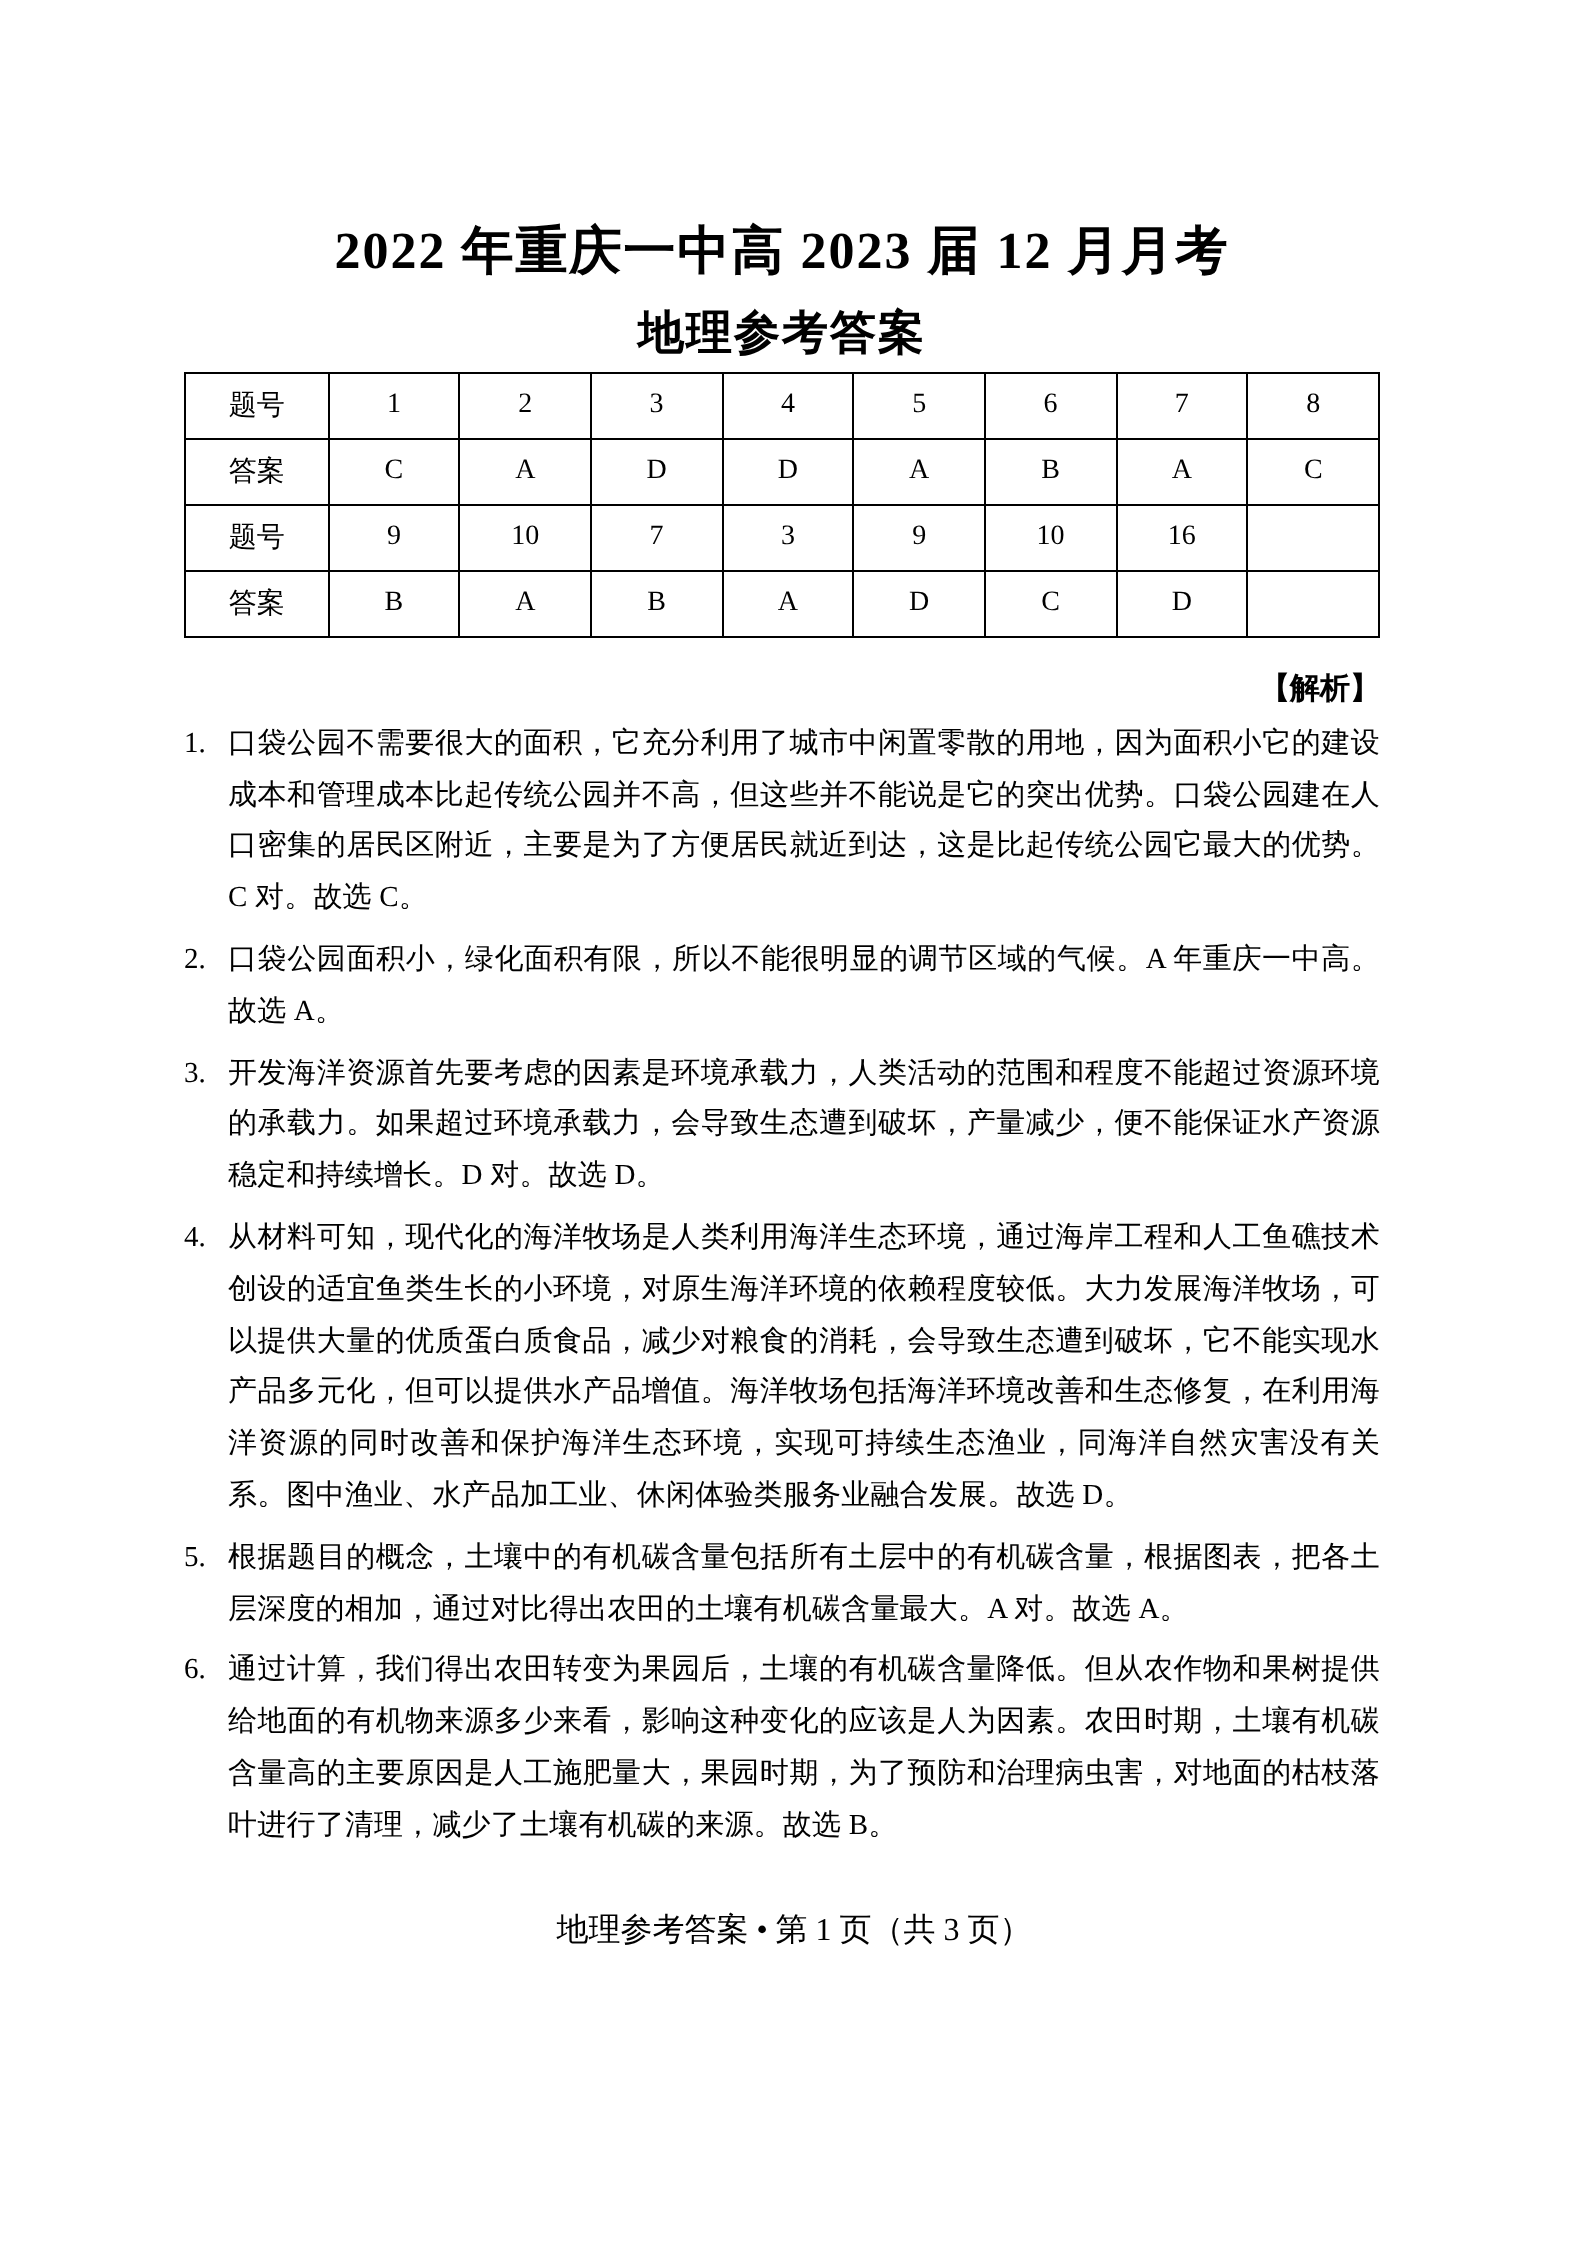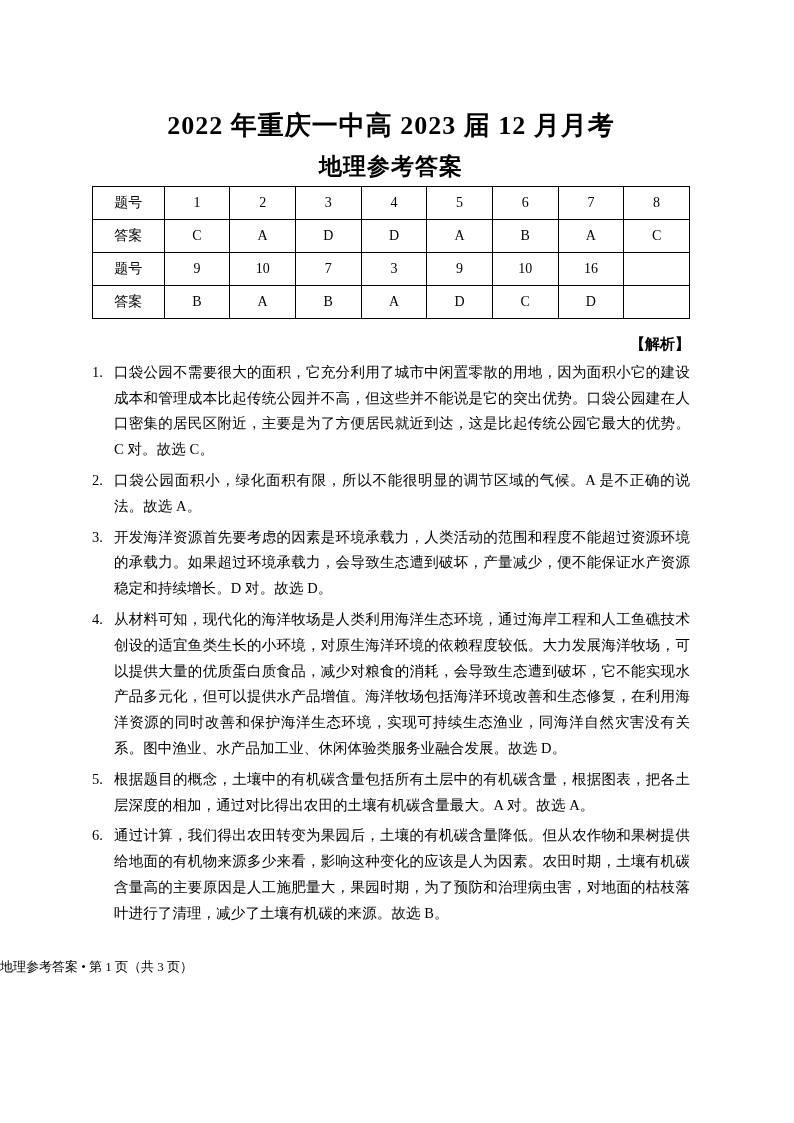--- a/index.html
+++ b/index.html
@@ -93,21 +93,22 @@
     line-height: 1.78;
     text-align: justify;
     text-justify: inter-ideograph;
     letter-spacing: 0.1px;
   }
   .footer {
     position: absolute;
     left: 0;
     right: 0;
     bottom: 36px;
-    font-size: 13px;
+    text-align: center;
+    font-size: 16px;
   }
 </style>
 </head>
 <body>
 
 <div class="page">
 
   <div class="title-block">
     <div class="title-line1">2022 年重庆一中高 2023 届 12 月月考</div>
     <div class="title-line2">地理参考答案</div>
@@ -165,21 +166,21 @@
 
   <div class="analysis-label">【解析】</div>
 
   <ol class="items">
     <li>
       <span class="num">1.</span>
       <span class="txt">口袋公园不需要很大的面积，它充分利用了城市中闲置零散的用地，因为面积小它的建设成本和管理成本比起传统公园并不高，但这些并不能说是它的突出优势。口袋公园建在人口密集的居民区附近，主要是为了方便居民就近到达，这是比起传统公园它最大的优势。C 对。故选 C。</span>
     </li>
     <li>
       <span class="num">2.</span>
-      <span class="txt">口袋公园面积小，绿化面积有限，所以不能很明显的调节区域的气候。A 是不正确的说法。故选 A。</span>
+      <span class="txt">口袋公园面积小，绿化面积有限，所以不能很明显的调节区域的气候。A 年重庆一中高。故选 A。</span>
     </li>
     <li>
       <span class="num">3.</span>
       <span class="txt">开发海洋资源首先要考虑的因素是环境承载力，人类活动的范围和程度不能超过资源环境的承载力。如果超过环境承载力，会导致生态遭到破坏，产量减少，便不能保证水产资源稳定和持续增长。D 对。故选 D。</span>
     </li>
     <li>
       <span class="num">4.</span>
       <span class="txt">从材料可知，现代化的海洋牧场是人类利用海洋生态环境，通过海岸工程和人工鱼礁技术创设的适宜鱼类生长的小环境，对原生海洋环境的依赖程度较低。大力发展海洋牧场，可以提供大量的优质蛋白质食品，减少对粮食的消耗，会导致生态遭到破坏，它不能实现水产品多元化，但可以提供水产品增值。海洋牧场包括海洋环境改善和生态修复，在利用海洋资源的同时改善和保护海洋生态环境，实现可持续生态渔业，同海洋自然灾害没有关系。图中渔业、水产品加工业、休闲体验类服务业融合发展。故选 D。</span>
     </li>
     <li>

